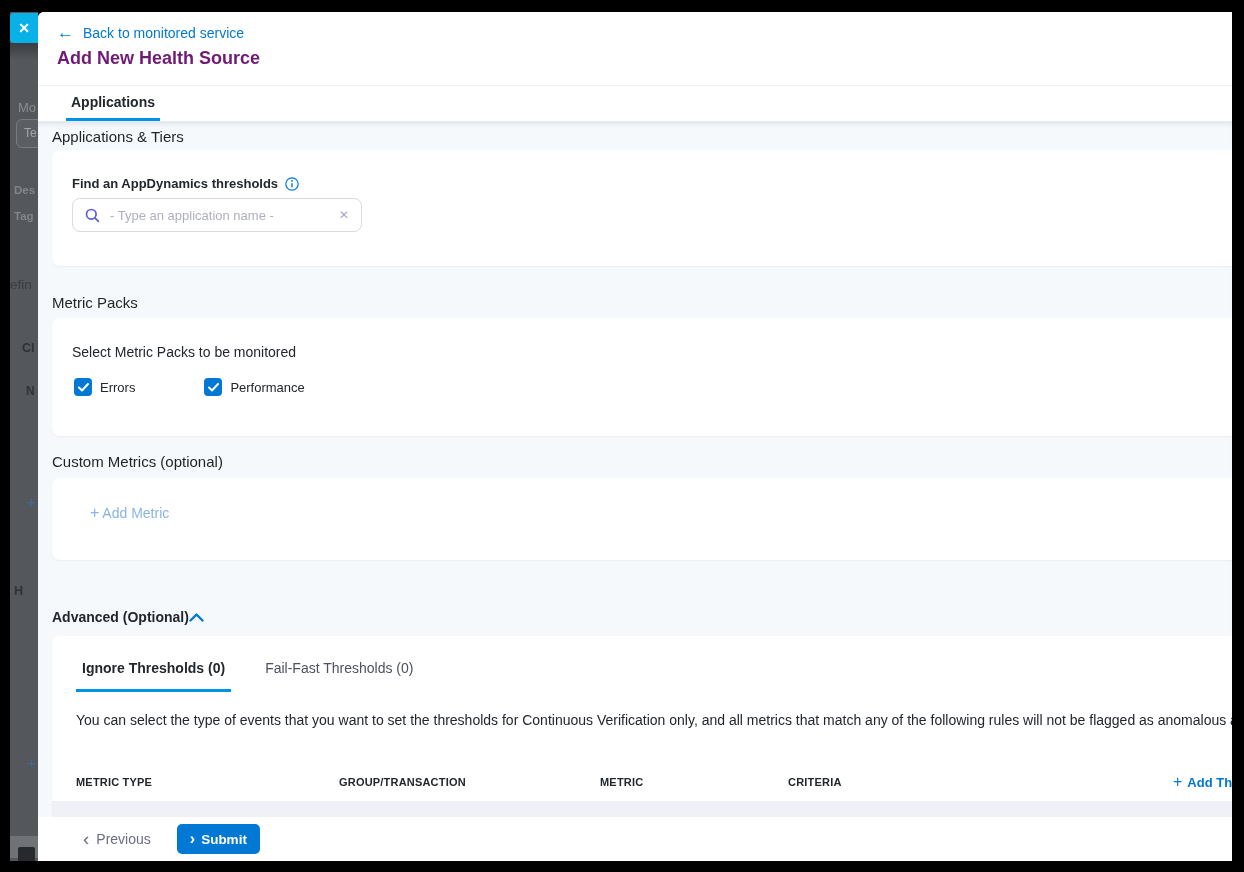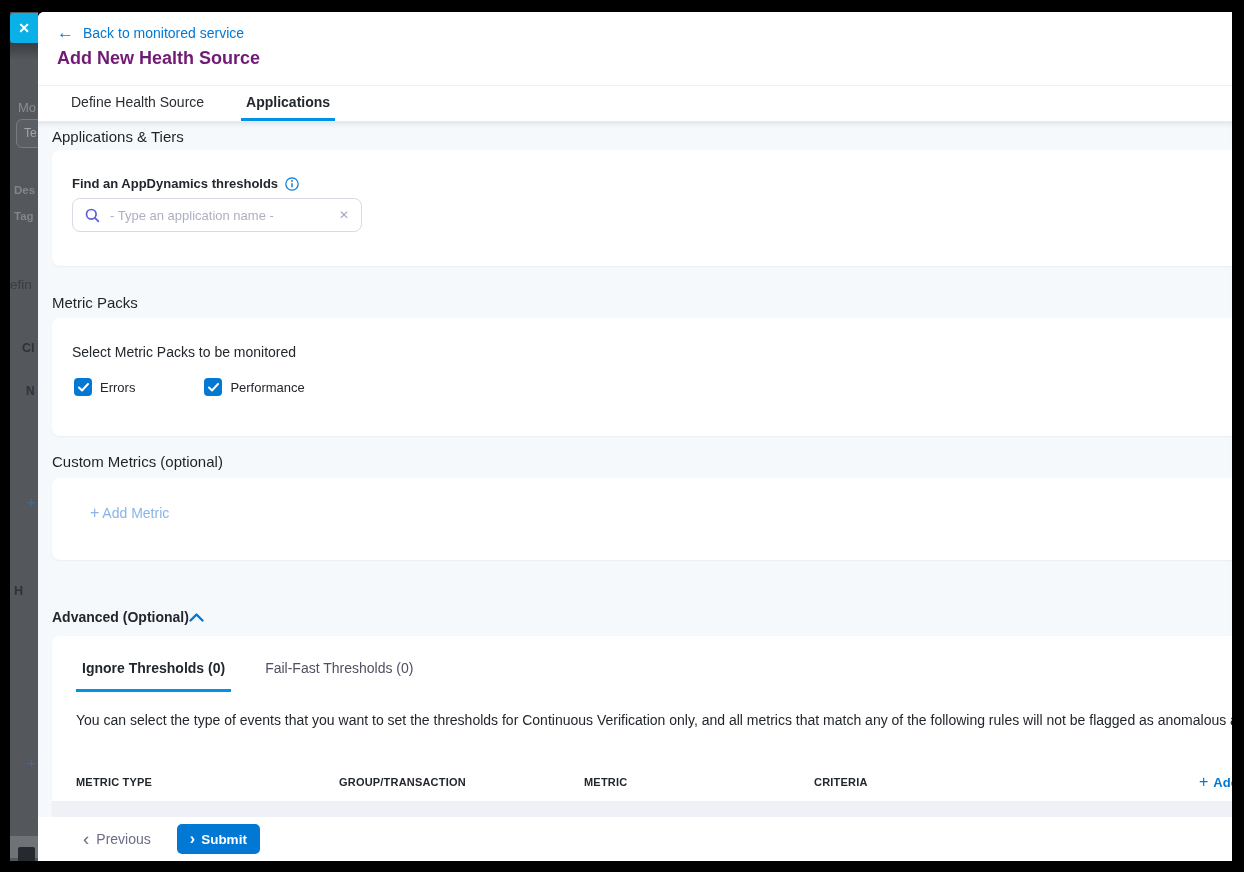--- a/index.html
+++ b/index.html
@@ -137,21 +137,21 @@
   .adv-tabs { position:absolute; left:24px; top:24px; display:flex; gap:28px; }
   .adv-tab { font-size:14px; color:#4F5162; padding:0 6px 13px; border-bottom:3px solid transparent; cursor:pointer; }
   .adv-tab.active { color:#22272D; font-weight:700; border-bottom-color:#0092E4; }
 
   .adv-desc {
     position:absolute; left:24px; top:74px; width:1330px;
     font-size:14px; color:#22272D; line-height:21px;
   }
   .thead-row { position:absolute; left:24px; top:138px; display:flex; align-items:center; width:1452px; }
   .th { font-size:11px; font-weight:700; color:#22272D; letter-spacing:.2px; }
-  .th.c1 { width:263px; } .th.c2 { width:245px; } .th.c3 { width:230px; } .th.c4 { width:385px; }
+  .th.c1 { width:263px; } .th.c2 { width:245px; } .th.c3 { width:188px;margin-left:16px; } .th.c4 { width:385px; }
   .add-threshold {
     display:flex; align-items:center; gap:5px; color:#0278D5;
     font-size:13px; font-weight:600; cursor:pointer; white-space:nowrap;
   }
   .add-threshold .plus-glyph { font-size:16px; font-weight:400; line-height:1; }
   .empty-band { position:absolute; left:0; bottom:0; width:100%; height:16px; background:#F0F1F6; }
 
   .drawer-footer {
     position:absolute; left:0; top:805px; width:100%; height:44px;
     background:#fff; display:flex; align-items:center; padding-left:45px;
@@ -196,21 +196,20 @@
 
     <div class="drawer-header">
       <div class="back-link">
         <span class="back-arrow">←</span>
         <span>Back to monitored service</span>
       </div>
       <h1 class="drawer-title">Add New Health Source</h1>
     </div>
 
     <div class="tab-bar">
-      <div class="tab">Define Health Source</div>
       <div class="tab active">Applications</div>
     </div>
 
     <div class="drawer-content">
       <div class="content-inner">
 
         <h2 class="section-heading h-apps">Applications &amp; Tiers</h2>
         <div class="card card-apps">
           <div class="field-label-row">
             <span>Find an AppDynamics thresholds</span>

